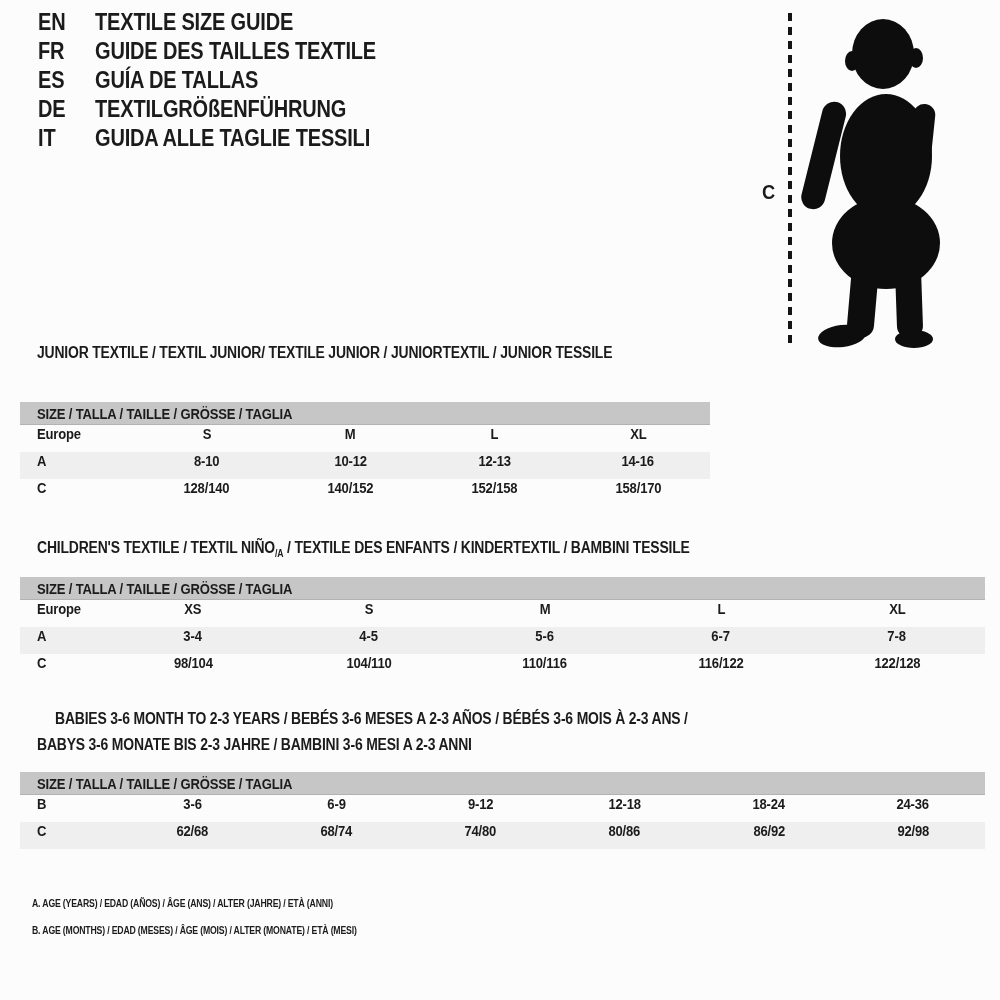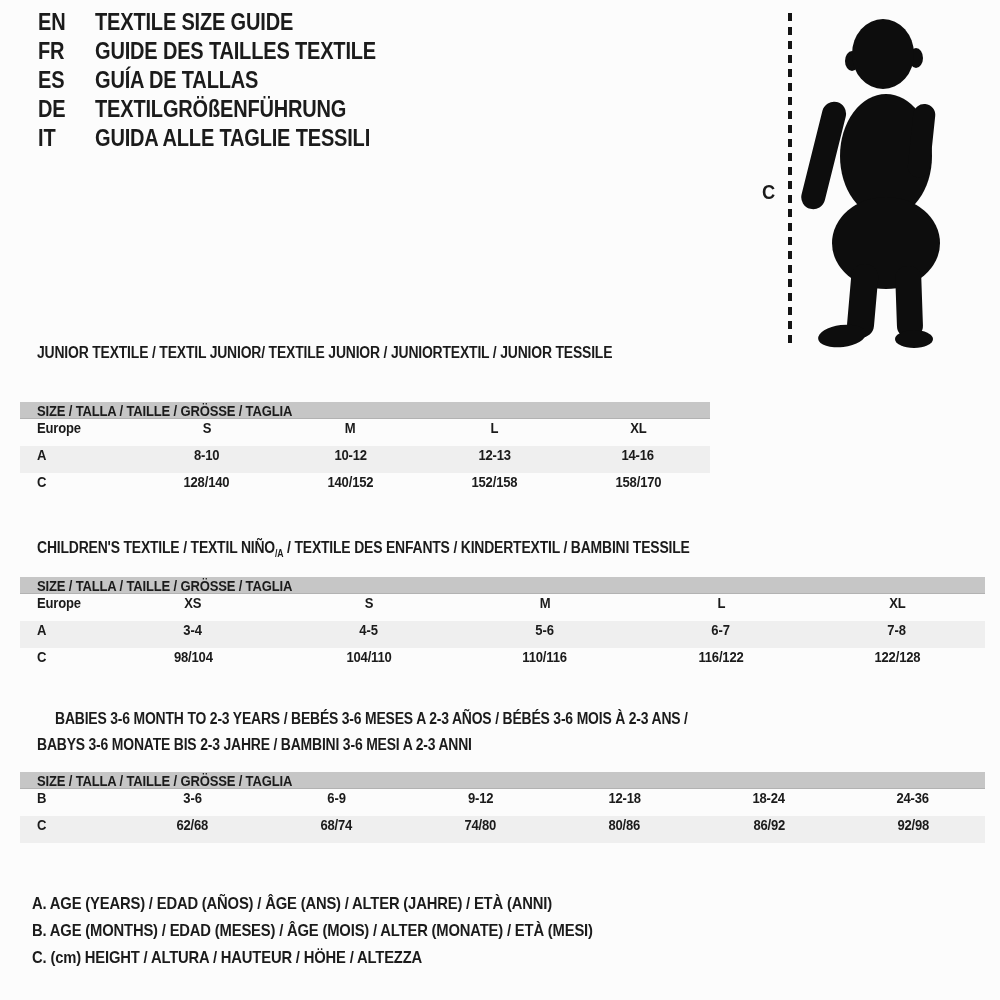--- a/index.html
+++ b/index.html
@@ -20,34 +20,34 @@
   
   .measure-line{left:788px;top:13px;width:4px;height:334px;
     background:repeating-linear-gradient(to bottom,#141414 0 8px,transparent 8px 14px);}
   .measure-label{left:761px;top:180px;font-size:21px;}
 
   
   .tbl-title{font-size:16px;line-height:21px;}
 
   
   .size-table{font-size:15px;}
-  .band{height:17px;background:#c6c6c6;display:flex;align-items:center;
+  .band{height:23px;background:#c6c6c6;display:flex;align-items:center;
     padding-left:17px;box-sizing:border-box;border-bottom:1px solid #b2b2b2;}
   .trow{height:27px;display:flex;align-items:flex-start;}
   .trow.stripe{background:#efefef;}
   .lbl{box-sizing:border-box;padding-left:17px;}
   .cell{flex:1;display:flex;justify-content:center;}
   .t-junior .lbl{flex:0 0 115px;}
   .t-children .lbl{flex:0 0 85px;}
   .t-babies .lbl{flex:0 0 100px;}
 
   .title-sub{font-size:10px;vertical-align:-4px;}
 
   
-  .footnotes{left:32px;top:890px;font-size:17px;}
+  .footnotes{left:32px;top:890px;font-size:10px;}
   .footnote{height:27px;display:flex;align-items:center;}
 </style>
 </head>
 <body>
 
 <div class="abs lang-block">
   <div class="lang-row">
     <span class="lang-code"><span class="sqL">EN</span></span>
     <span class="sqL">TEXTILE SIZE GUIDE</span>
   </div>
@@ -259,16 +259,13 @@
   </div>
 </section>
 
 <div class="abs footnotes">
   <div class="footnote">
       <span class="sqL">A. AGE (YEARS) / EDAD (AÑOS) / ÂGE (ANS) / ALTER (JAHRE) / ETÀ (ANNI)</span>
     </div>
   <div class="footnote">
       <span class="sqL">B. AGE (MONTHS) / EDAD (MESES) / ÂGE (MOIS) / ALTER (MONATE) / ETÀ (MESI)</span>
     </div>
-  <div class="footnote">
-      <span class="sqL">C. (cm) HEIGHT / ALTURA / HAUTEUR / HÖHE / ALTEZZA</span>
-    </div>
 </div>
 
 </body></html>

